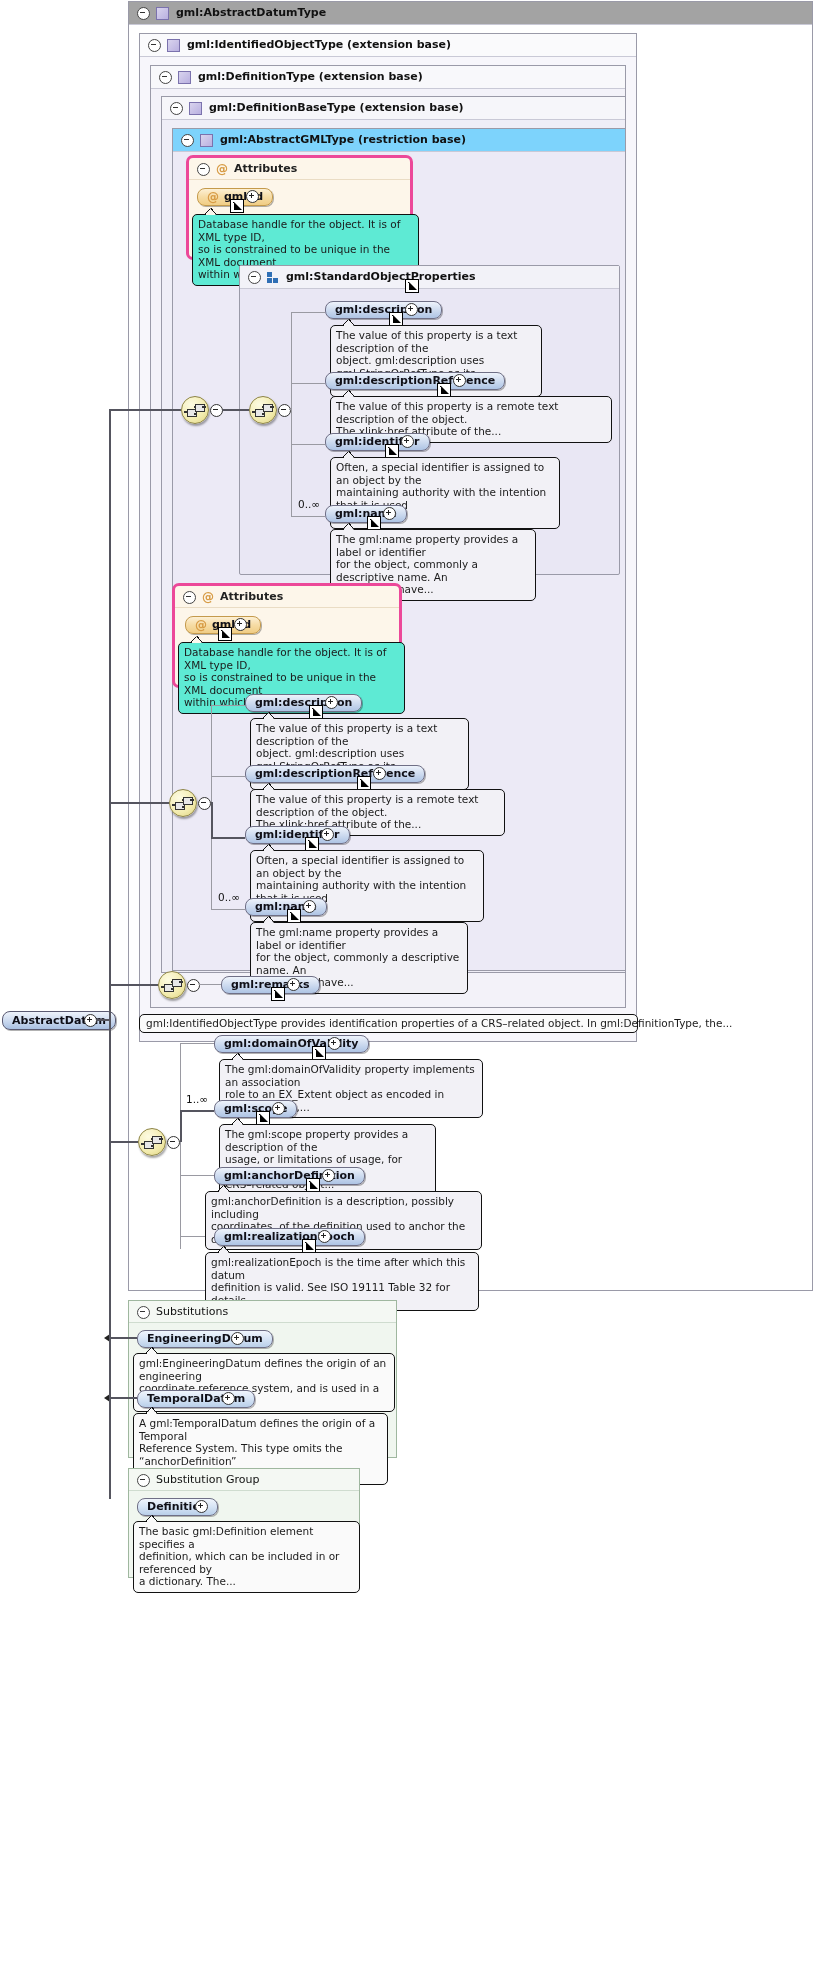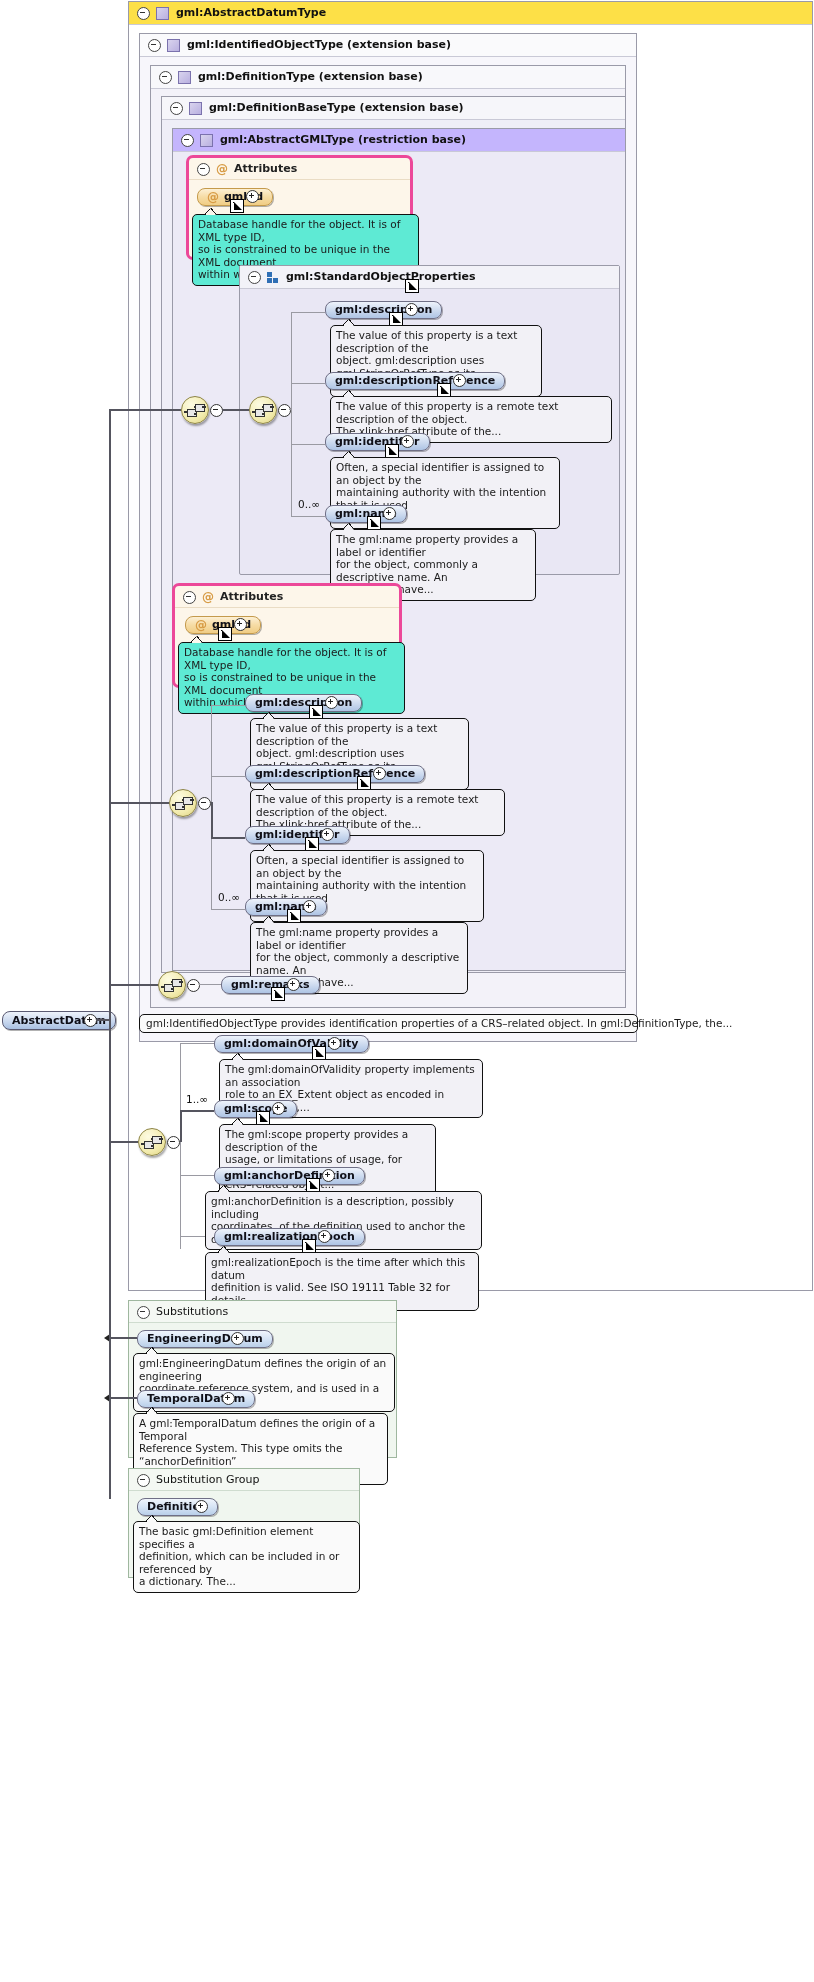--- a/index.html
+++ b/index.html
@@ -30,25 +30,25 @@
     background:#fbfbfd;
     border-bottom:1px solid #c9c9d6;
   }
   .lvl0{background:#ffffff;}
   .lvl1{background:#f7f6fb;}
   .lvl2{background:#f3f2f9;}
   .lvl3{background:#efeef7;}
   .lvl4{background:#eceaf6;}
   .lvl5{background:#e9e7f4;}
 
-  .lvl0 > .tbhead{background:#fde047;}
+  .lvl0 > .tbhead{background:#a3a3a3;}
   .lvl1 > .tbhead{background:#fafafc;}
   .lvl2 > .tbhead{background:#f8f8fb;}
   .lvl3 > .tbhead{background:#f6f6fa;}
-  .lvl4 > .tbhead{background:#c4b5fd;}
+  .lvl4 > .tbhead{background:#7dd3fc;}
   .lvl5 > .tbhead{background:#f2f2f8;}
 
   
   .pm{
     display:inline-block;width:11px;height:11px;border-radius:50%;
     border:1px solid #444;background:#fff;position:relative;
     vertical-align:middle;margin-right:6px;
   }
   .pm:before{
     content:"";position:absolute;left:2px;top:4px;width:5px;height:1px;background:#333;

